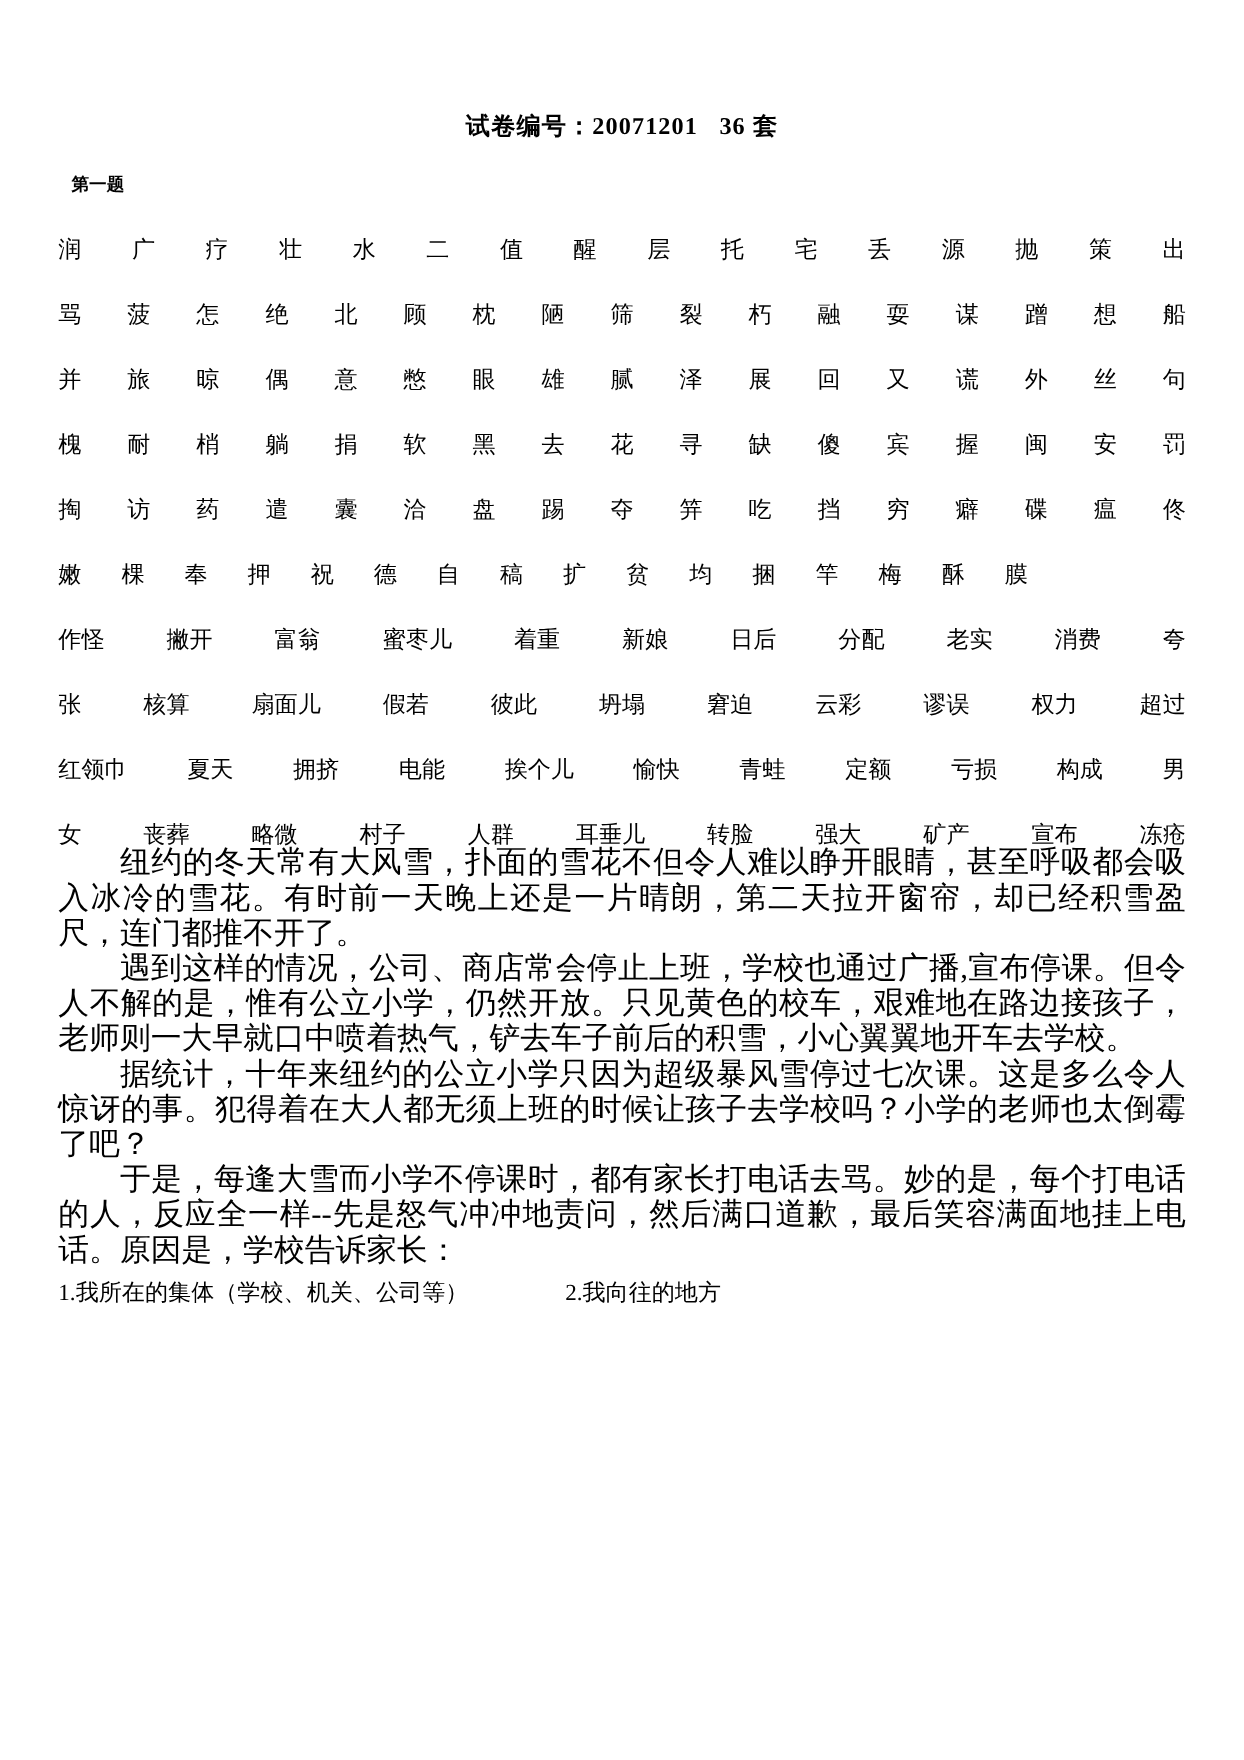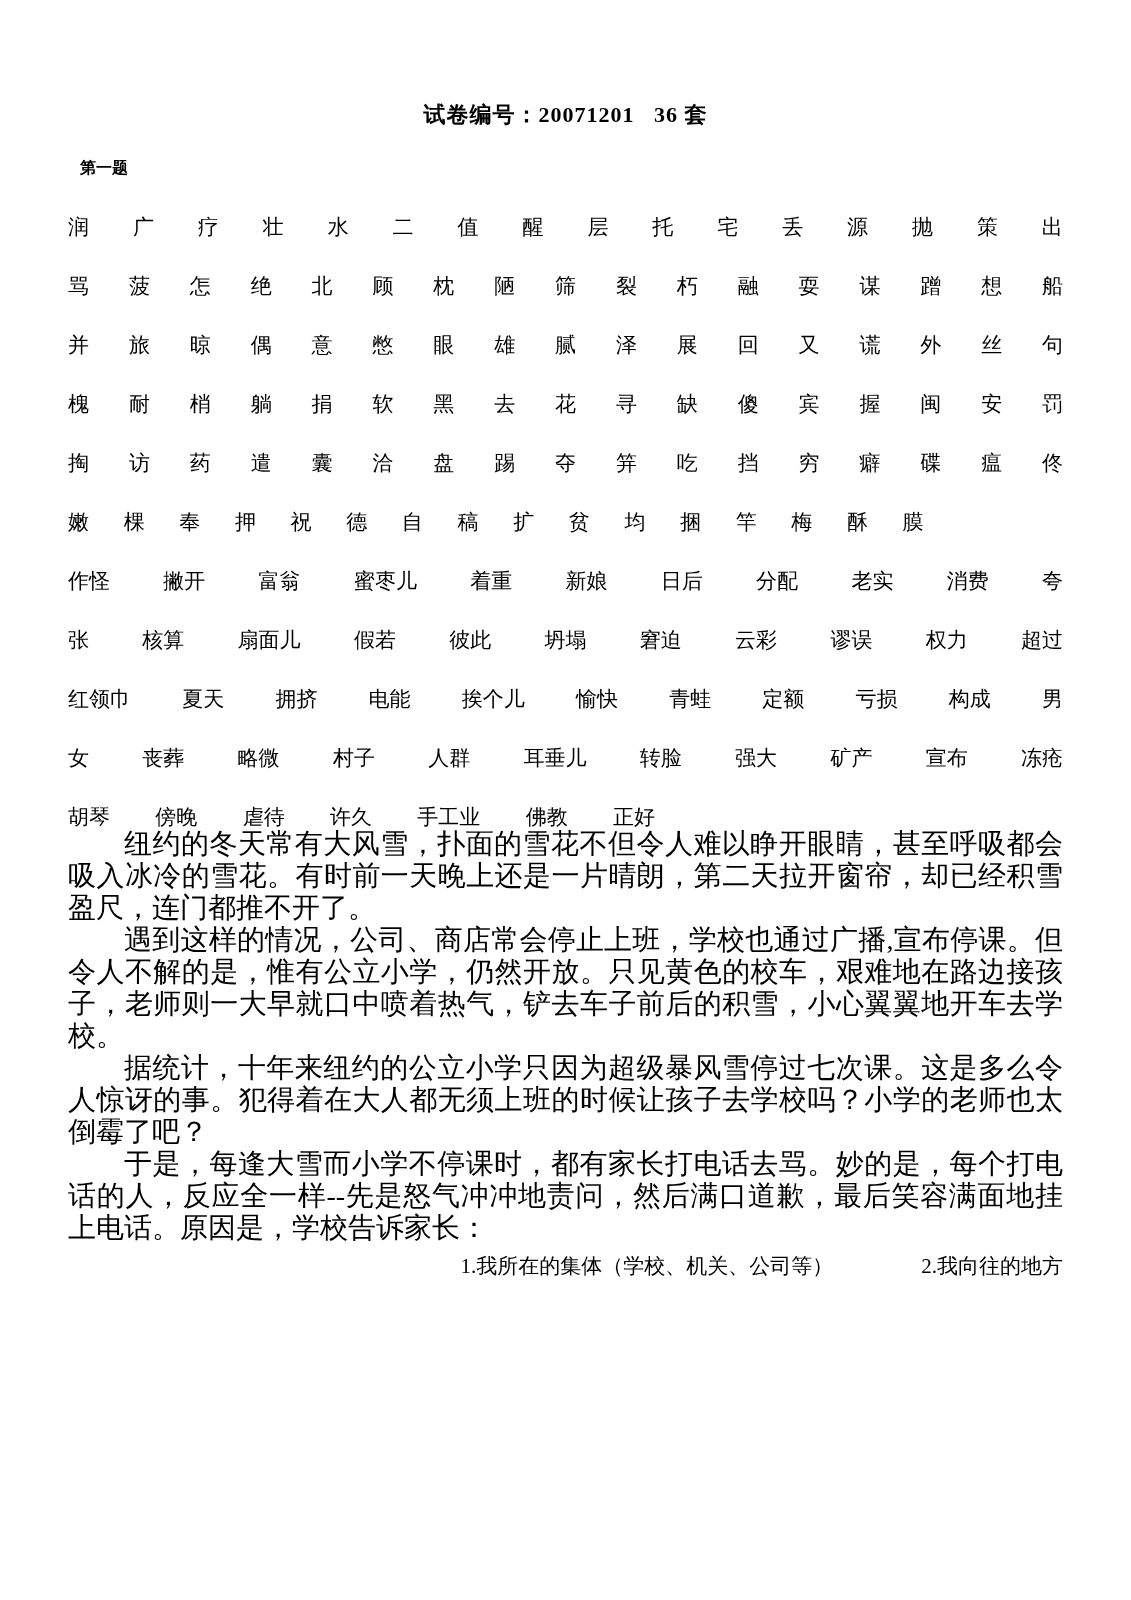--- a/index.html
+++ b/index.html
@@ -5,21 +5,21 @@
   html,body { margin:0; padding:0; background:#e8e8e8; }
   .page {
     position:relative;
     width:1131px; height:1600px;
     margin:0 auto;
     background:#ffffff;
     color:#000000;
     font-family:"Liberation Serif","DejaVu Serif",serif;
     overflow:hidden;
     box-sizing:border-box;
-    padding:0 68px;
+    padding:0 53px;
   }
   .exam-title {
     padding-top:100px;
     text-align:center;
     font-weight:bold;
     font-size:22px;
     white-space:pre;
     letter-spacing:1px;
   }
   .sec-heading {
@@ -59,21 +59,20 @@
     font-size:28px;
     line-height:32px;
     text-indent:2em;
     text-align:justify;
   }
   .topics {
     display:flex;
     gap:88px;
     font-size:21px;
     margin-top:8px;
-    justify-content:flex-end;
   }
 </style>
 </head>
 <body>
 
 <div class="page">
 
   <div class="exam-title">试卷编号：20071201   36 套</div>
 
   <div class="sec-heading" id="sec1-heading">第一题</div>
@@ -238,29 +237,20 @@
         <span>略微</span>
         <span>村子</span>
         <span>人群</span>
         <span>耳垂儿</span>
         <span>转脸</span>
         <span>强大</span>
         <span>矿产</span>
         <span>宣布</span>
         <span>冻疮</span>
       </div>
-    <div class="word-row short">
-        <span>胡琴</span>
-        <span>傍晚</span>
-        <span>虐待</span>
-        <span>许久</span>
-        <span>手工业</span>
-        <span>佛教</span>
-        <span>正好</span>
-      </div>
   </div>
 
   <div class="passage">
     <p>纽约的冬天常有大风雪，扑面的雪花不但令人难以睁开眼睛，甚至呼吸都会吸入冰冷的雪花。有时前一天晚上还是一片晴朗，第二天拉开窗帘，却已经积雪盈尺，连门都推不开了。</p>
     <p>遇到这样的情况，公司、商店常会停止上班，学校也通过广播,宣布停课。但令人不解的是，惟有公立小学，仍然开放。只见黄色的校车，艰难地在路边接孩子，老师则一大早就口中喷着热气，铲去车子前后的积雪，小心翼翼地开车去学校。</p>
     <p>据统计，十年来纽约的公立小学只因为超级暴风雪停过七次课。这是多么令人惊讶的事。犯得着在大人都无须上班的时候让孩子去学校吗？小学的老师也太倒霉了吧？</p>
     <p>于是，每逢大雪而小学不停课时，都有家长打电话去骂。妙的是，每个打电话的人，反应全一样--先是怒气冲冲地责问，然后满口道歉，最后笑容满面地挂上电话。原因是，学校告诉家长：</p>
   </div>
 
   <div class="topics">

